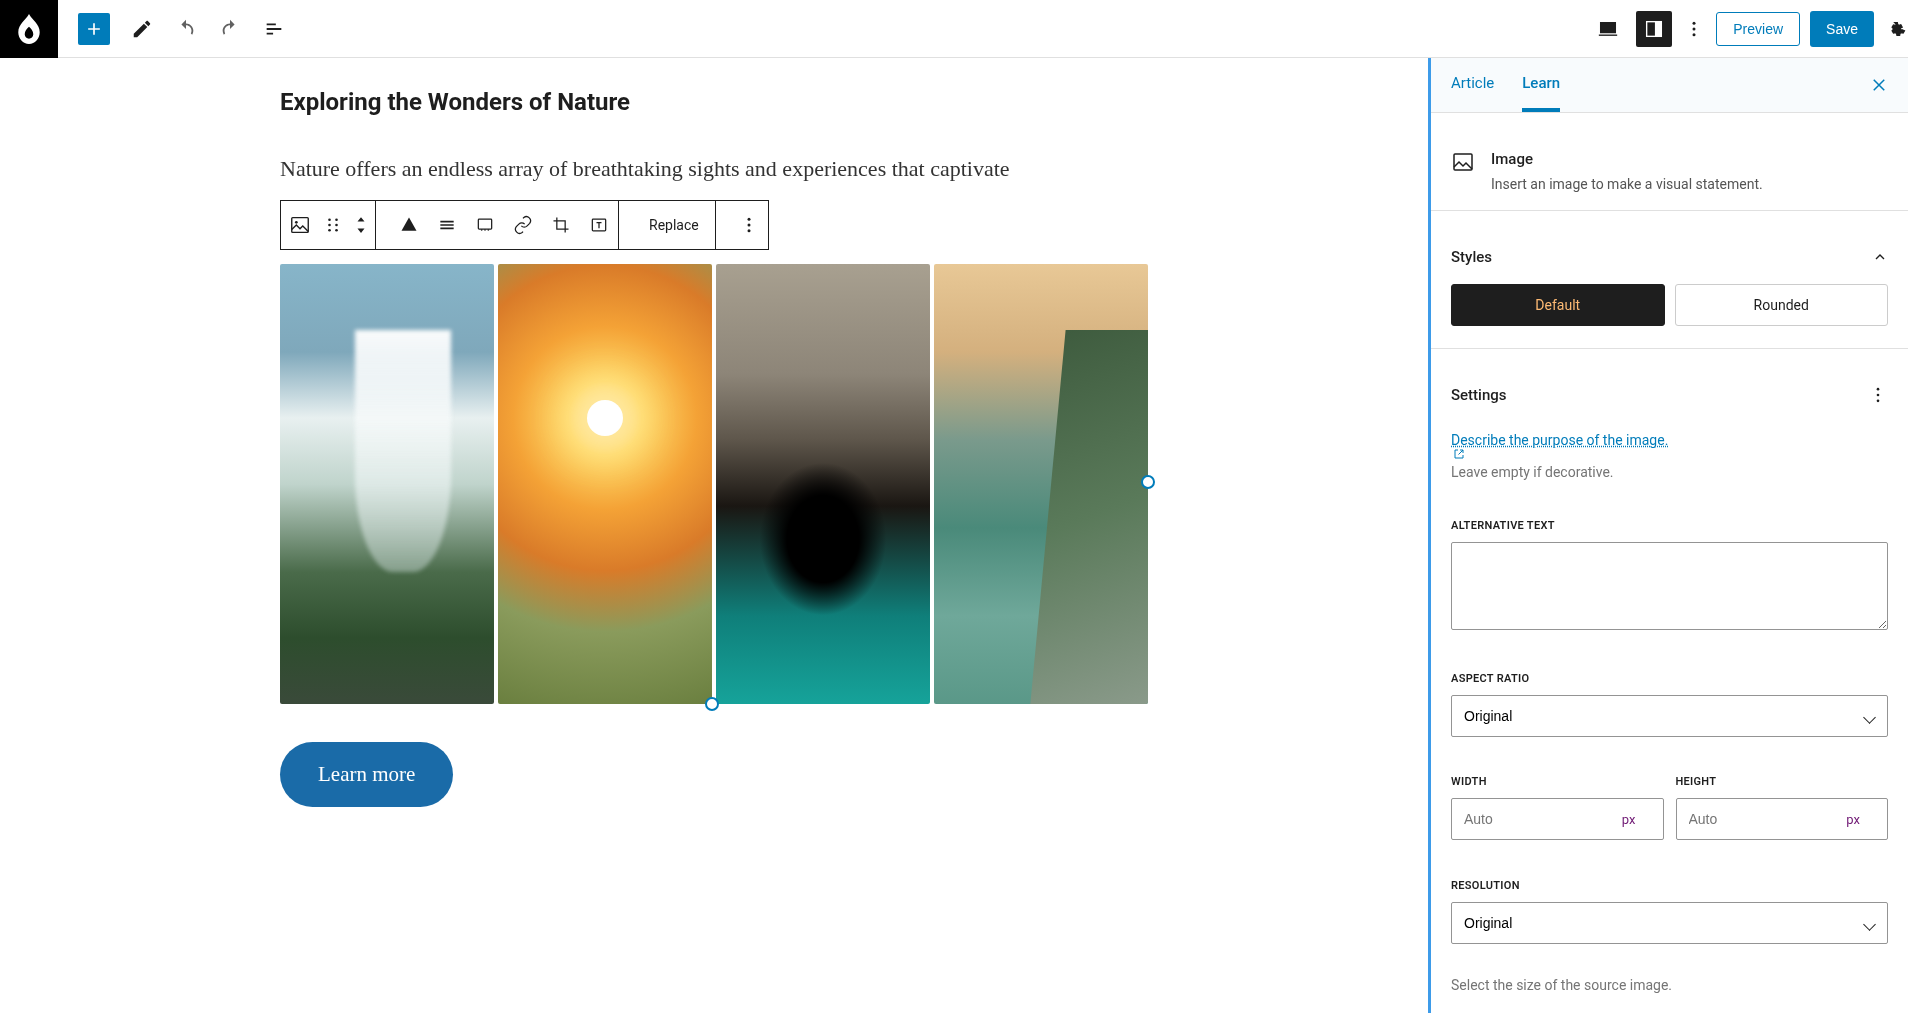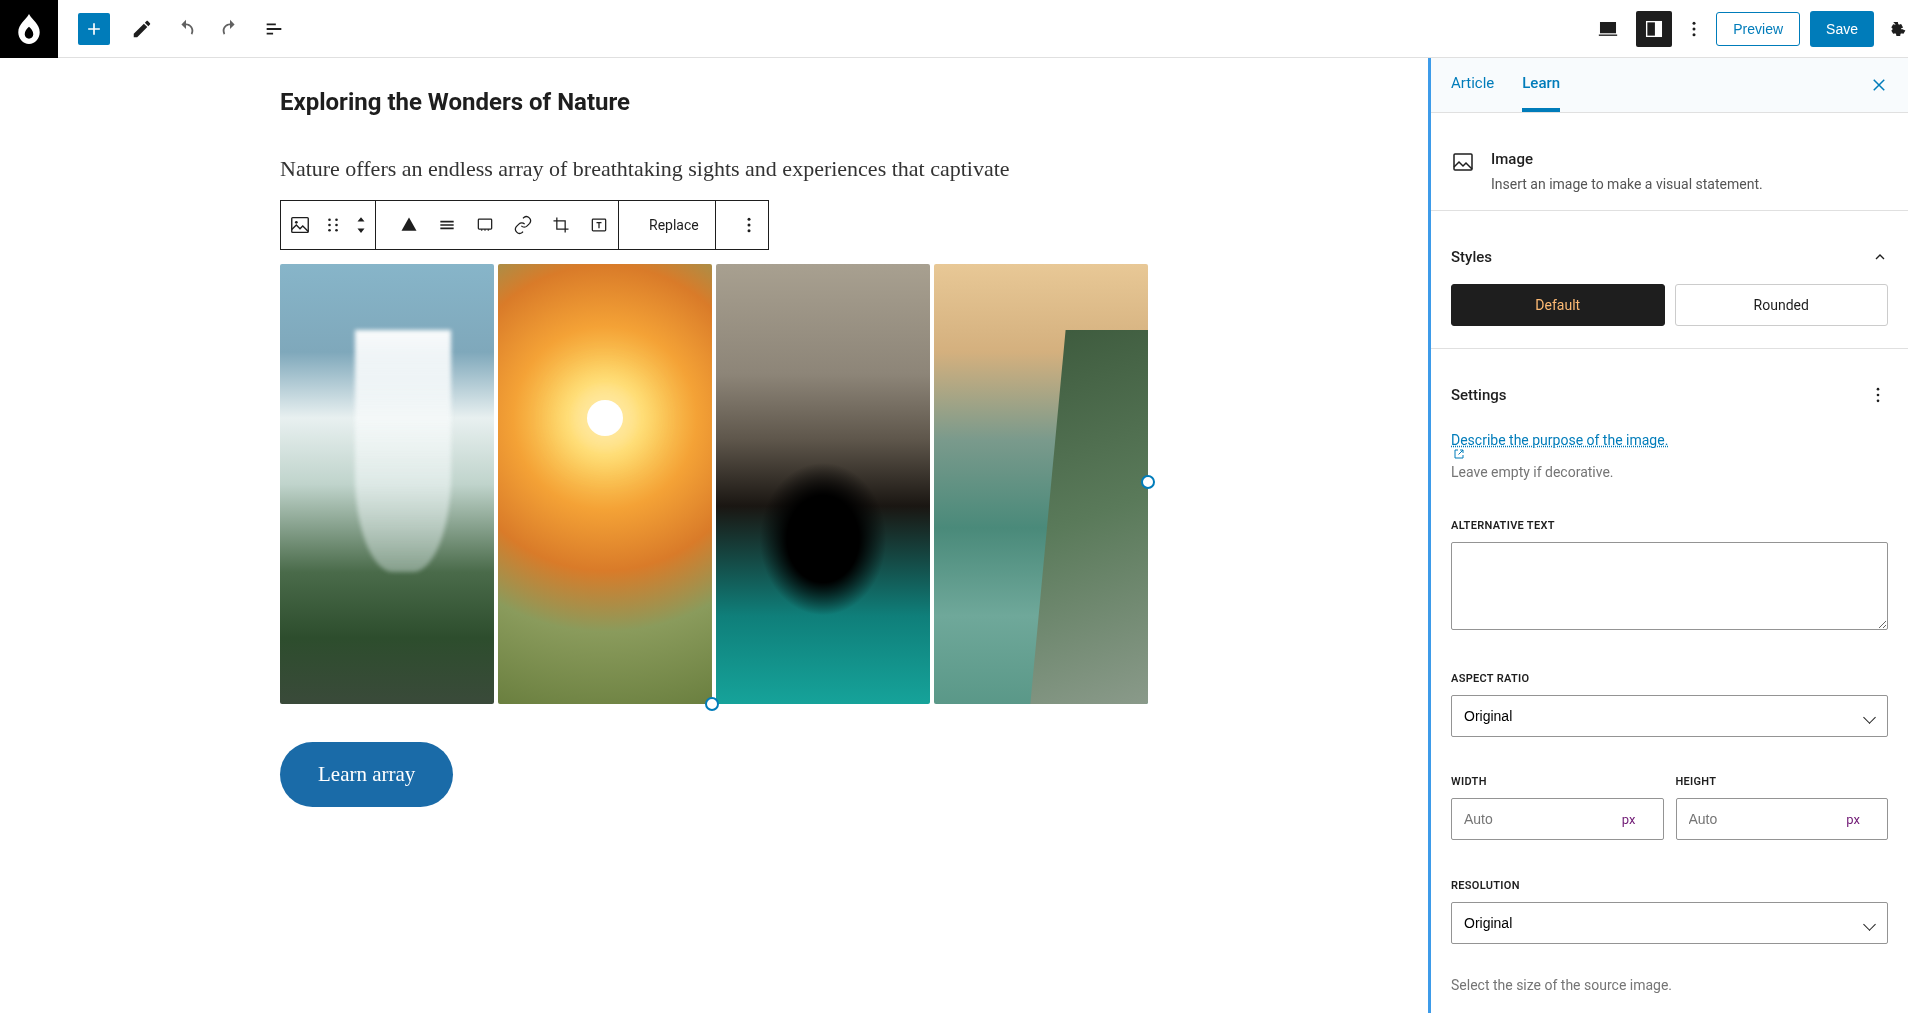--- a/index.html
+++ b/index.html
@@ -253,21 +253,21 @@
           <div class="img-strip">
             <div class="img-pane pane1"></div>
             <div class="img-pane pane2"></div>
             <div class="img-pane pane3"></div>
             <div class="img-pane pane4"></div>
           </div>
           <div class="resize-handle handle-r"></div>
           <div class="resize-handle handle-b"></div>
         </div>
 
-        <button class="learn-more">Learn array</button>
+        <button class="learn-more">Learn more</button>
       </div>
     </div>
 
     <div class="sidebar">
       <div class="tabs-row">
         <div class="tab">Article</div>
         <div class="tab active">Learn</div>
         <div class="close-x">
           <svg width="18" height="18" viewBox="0 0 24 24">
               <path d="M5 5l14 14M19 5L5 19" stroke="currentColor" stroke-width="2"></path>

